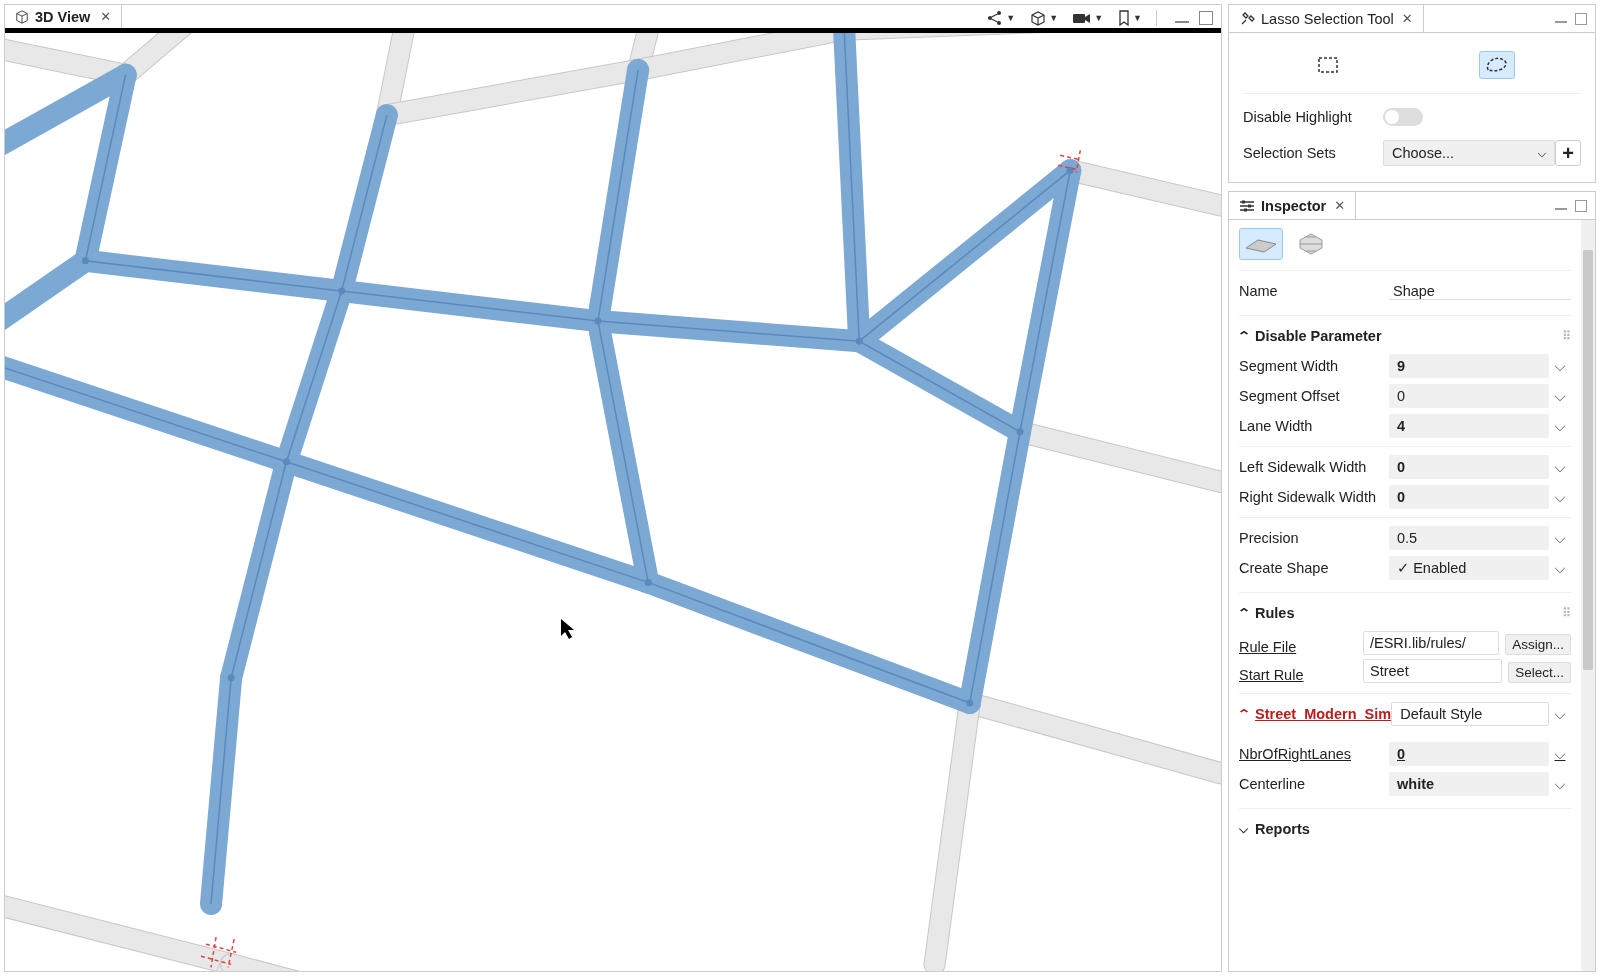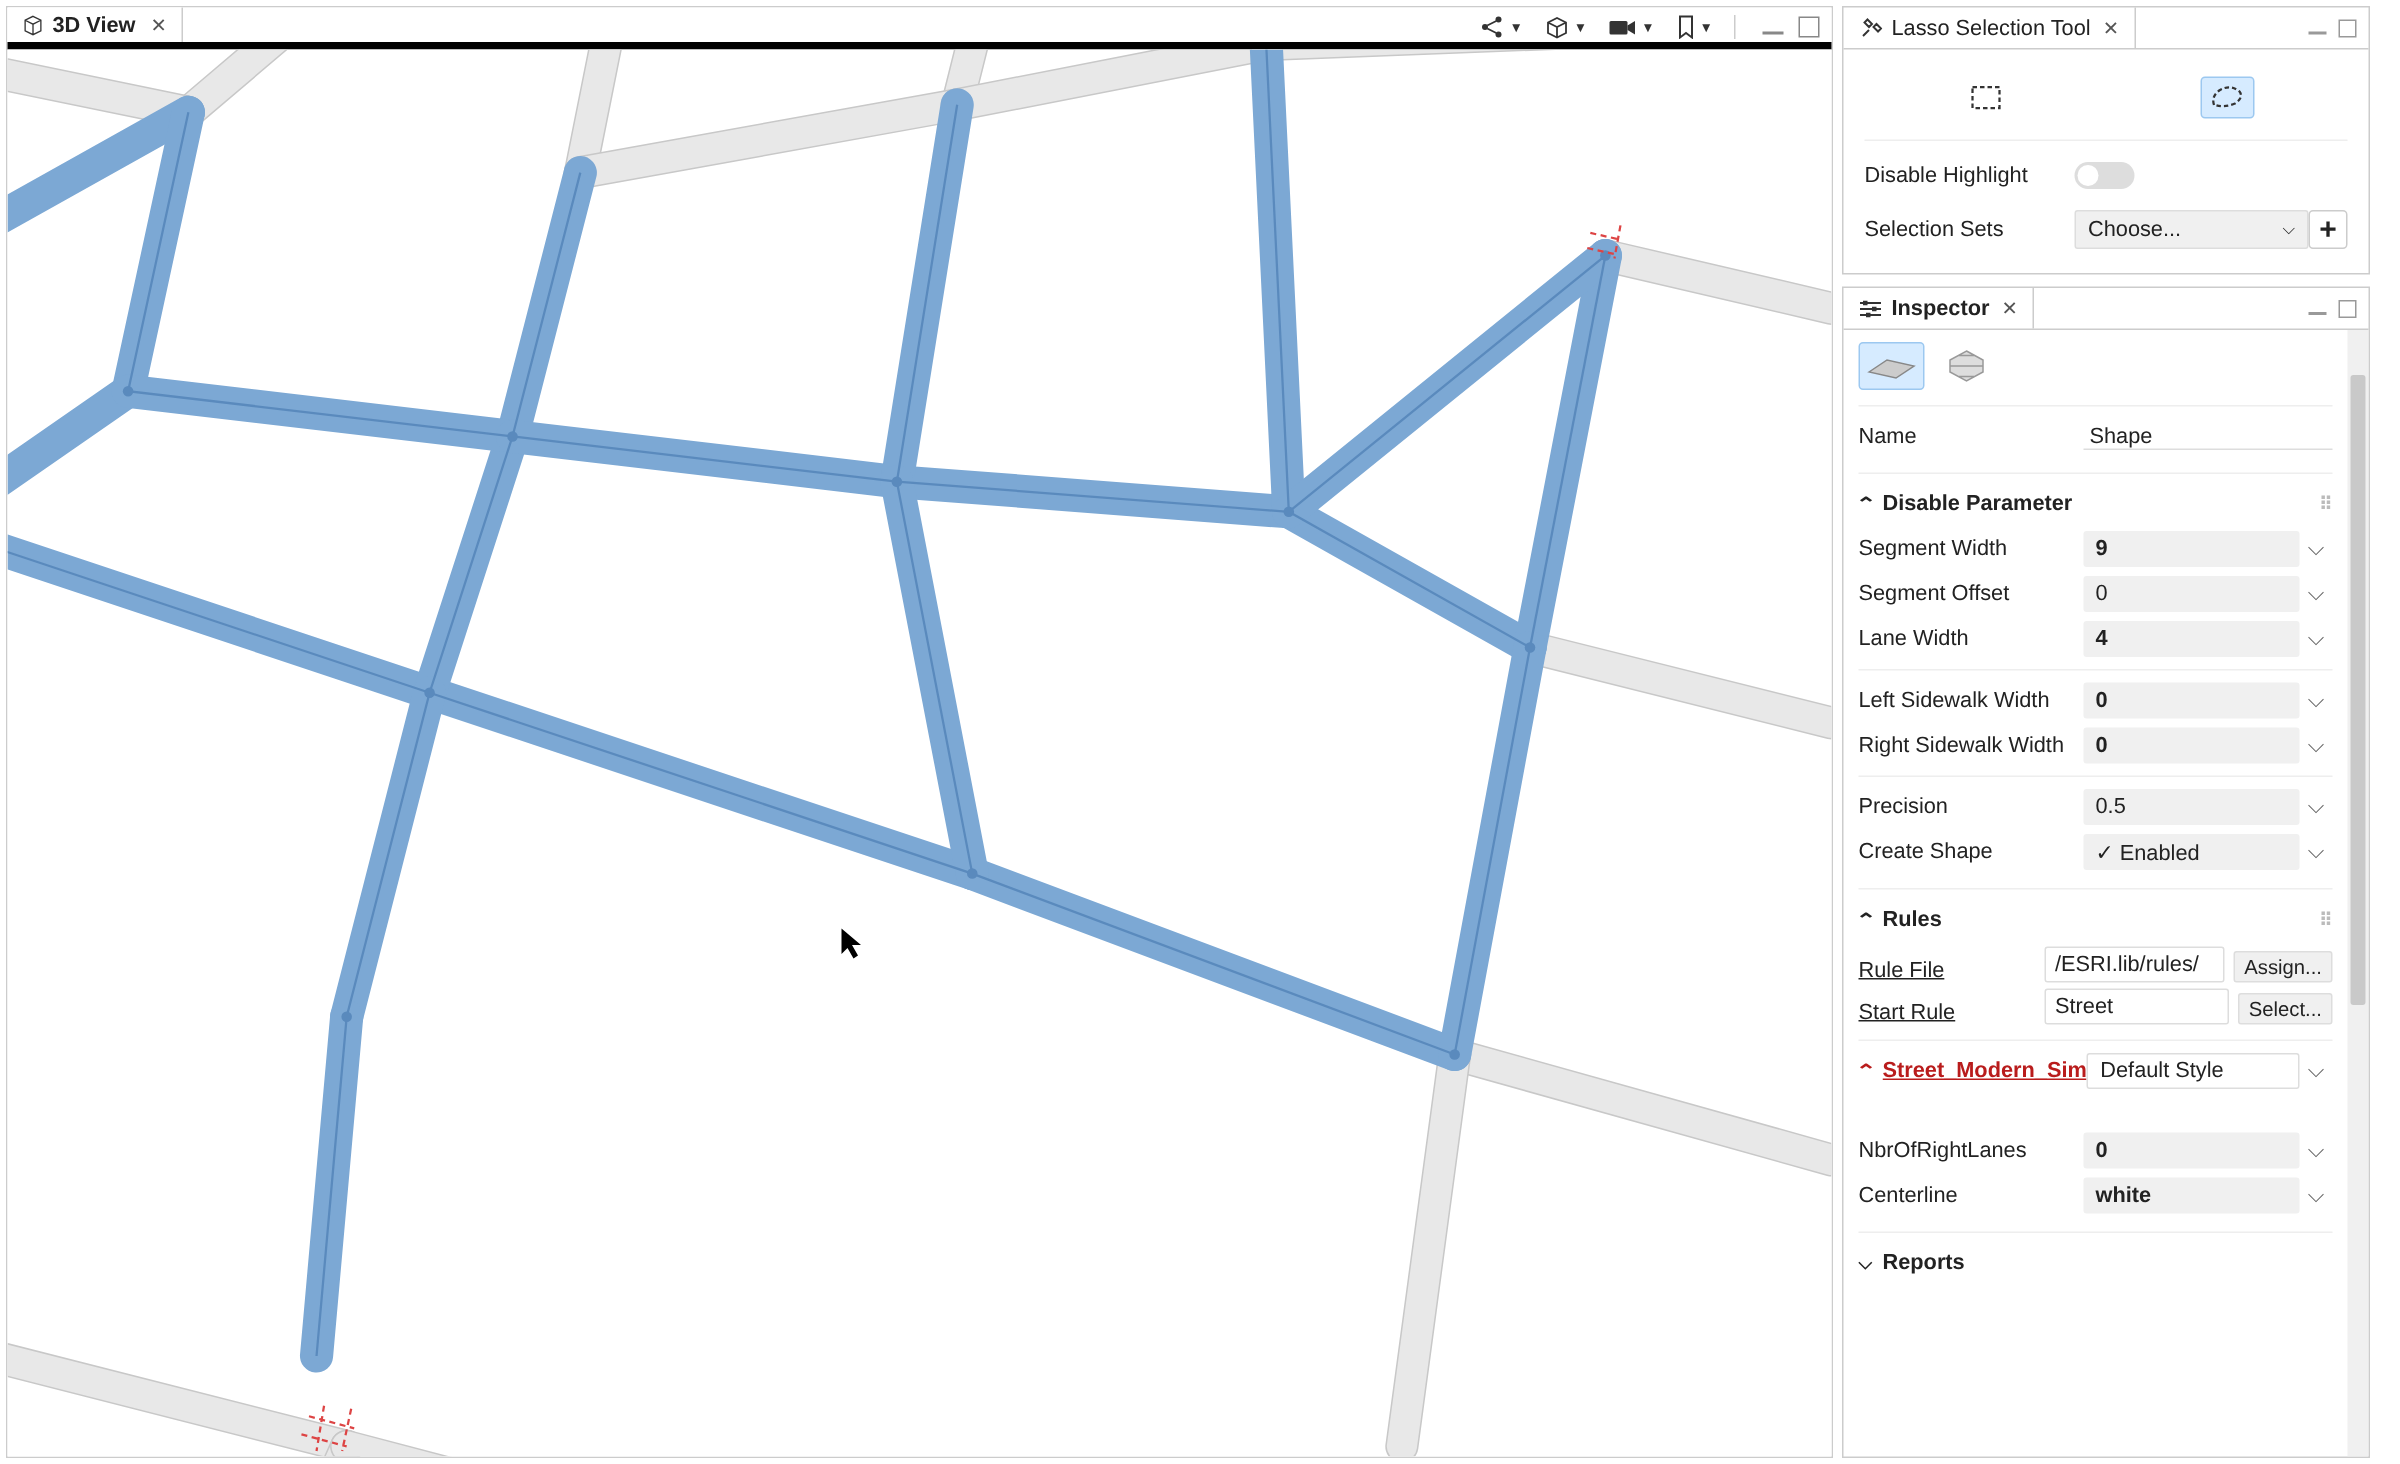--- a/index.html
+++ b/index.html
@@ -18,21 +18,21 @@
 .vp-toolbar .care { font-size: 9px; color:#333; margin-left:2px;}
 .vp-toolbar .sep { width:1px; height:16px; background:#ccc; margin:0 4px;}
 .vp-toolbar .winbtn { width:14px; height:14px; border:1px solid #888; margin-left:4px; cursor:pointer;}
 .vp-toolbar .minbtn { width:14px; height:2px; background:#888; margin-left:8px; margin-top:8px; cursor:pointer;}
 
 .viewport-body { flex:1; position:relative; background:#fff; overflow:hidden;}
 .viewport-body svg { width:100%; height:100%; }
 .cursor-arrow { position:absolute; left:555px; top:585px; }
 
 
-.right-col { width: 372px; display:flex; flex-direction:column; gap:8px; padding:4px 20px 4px 0;}
+.right-col { width: 372px; display:flex; flex-direction:column; gap:8px; padding:4px 4px 4px 0;}
 
 .panel { border:1px solid #ccc; background:#fff; display:flex; flex-direction:column; }
 .panel-tabs { display:flex; align-items:center; height:28px; border-bottom:1px solid #ccc; }
 .panel-tab { display:flex; align-items:center; gap:6px; padding:0 10px; height:100%; border-right:1px solid #ccc;}
 .panel-tab .close{ font-size:13px; color:#555; margin-left:2px; cursor:pointer;}
 .panel-tabs .winctl { margin-left:auto; display:flex; gap:8px; padding-right:8px; align-items:center;}
 .panel-tabs .winctl .minbtn{width:12px;height:2px;background:#999;margin-top:6px;cursor:pointer;}
 .panel-tabs .winctl .maxbtn{width:12px;height:12px;border:1px solid #999;cursor:pointer;}
 
 
@@ -395,21 +395,21 @@
             <div class="irow">
               <div class="sec-head gray" style="flex:0 0 150px;">
                 <span class="chev"></span>
                 <span style="white-space:nowrap;overflow:hidden;">Street_Modern_Sim</span>
               </div>
               <div class="ifield" style="background:#fff;border:1px solid #ddd;">
                   <span>Default Style</span>
                 </div>
               <div class="idd">⌵</div>
             </div>
-            <div class="irow sub" style="margin-top:25px;">
+            <div class="irow sub" style="margin-top:12px;text-decoration:underline;">
               <div class="ilab">NbrOfRightLanes</div>
               <div class="ifield b">
                   <span>0</span>
                 </div>
               <div class="idd">⌵</div>
             </div>
             <div class="irow sub">
               <div class="ilab">Centerline</div>
               <div class="ifield b">
                   <span>white</span>

